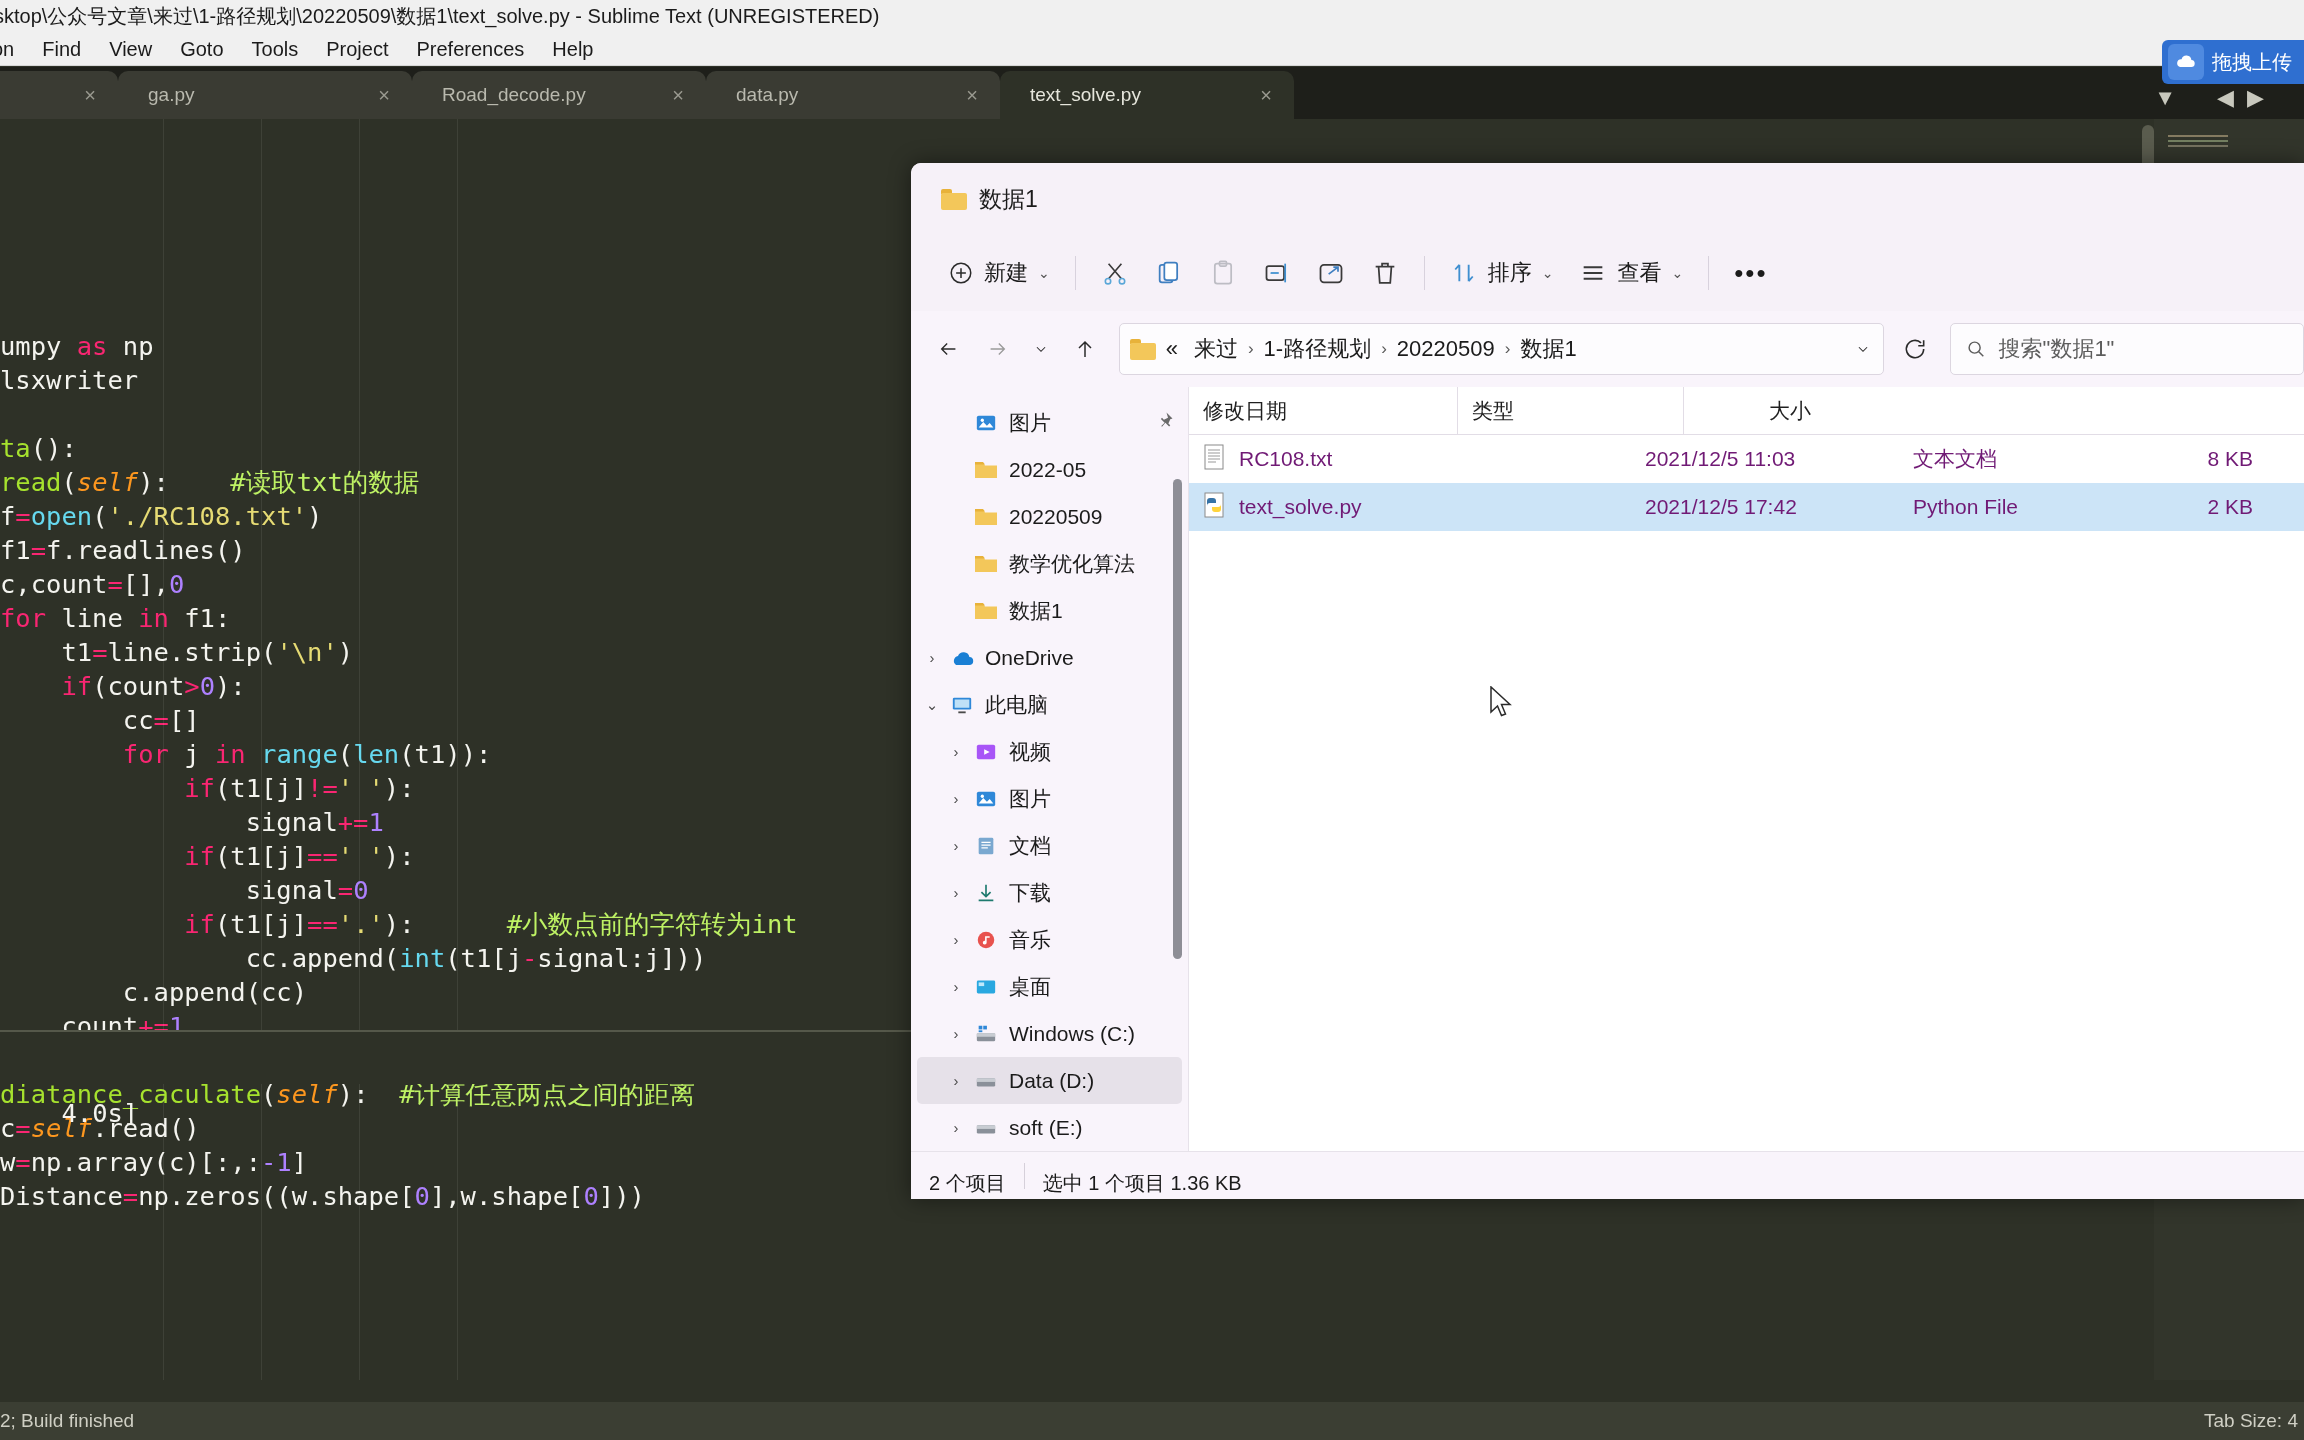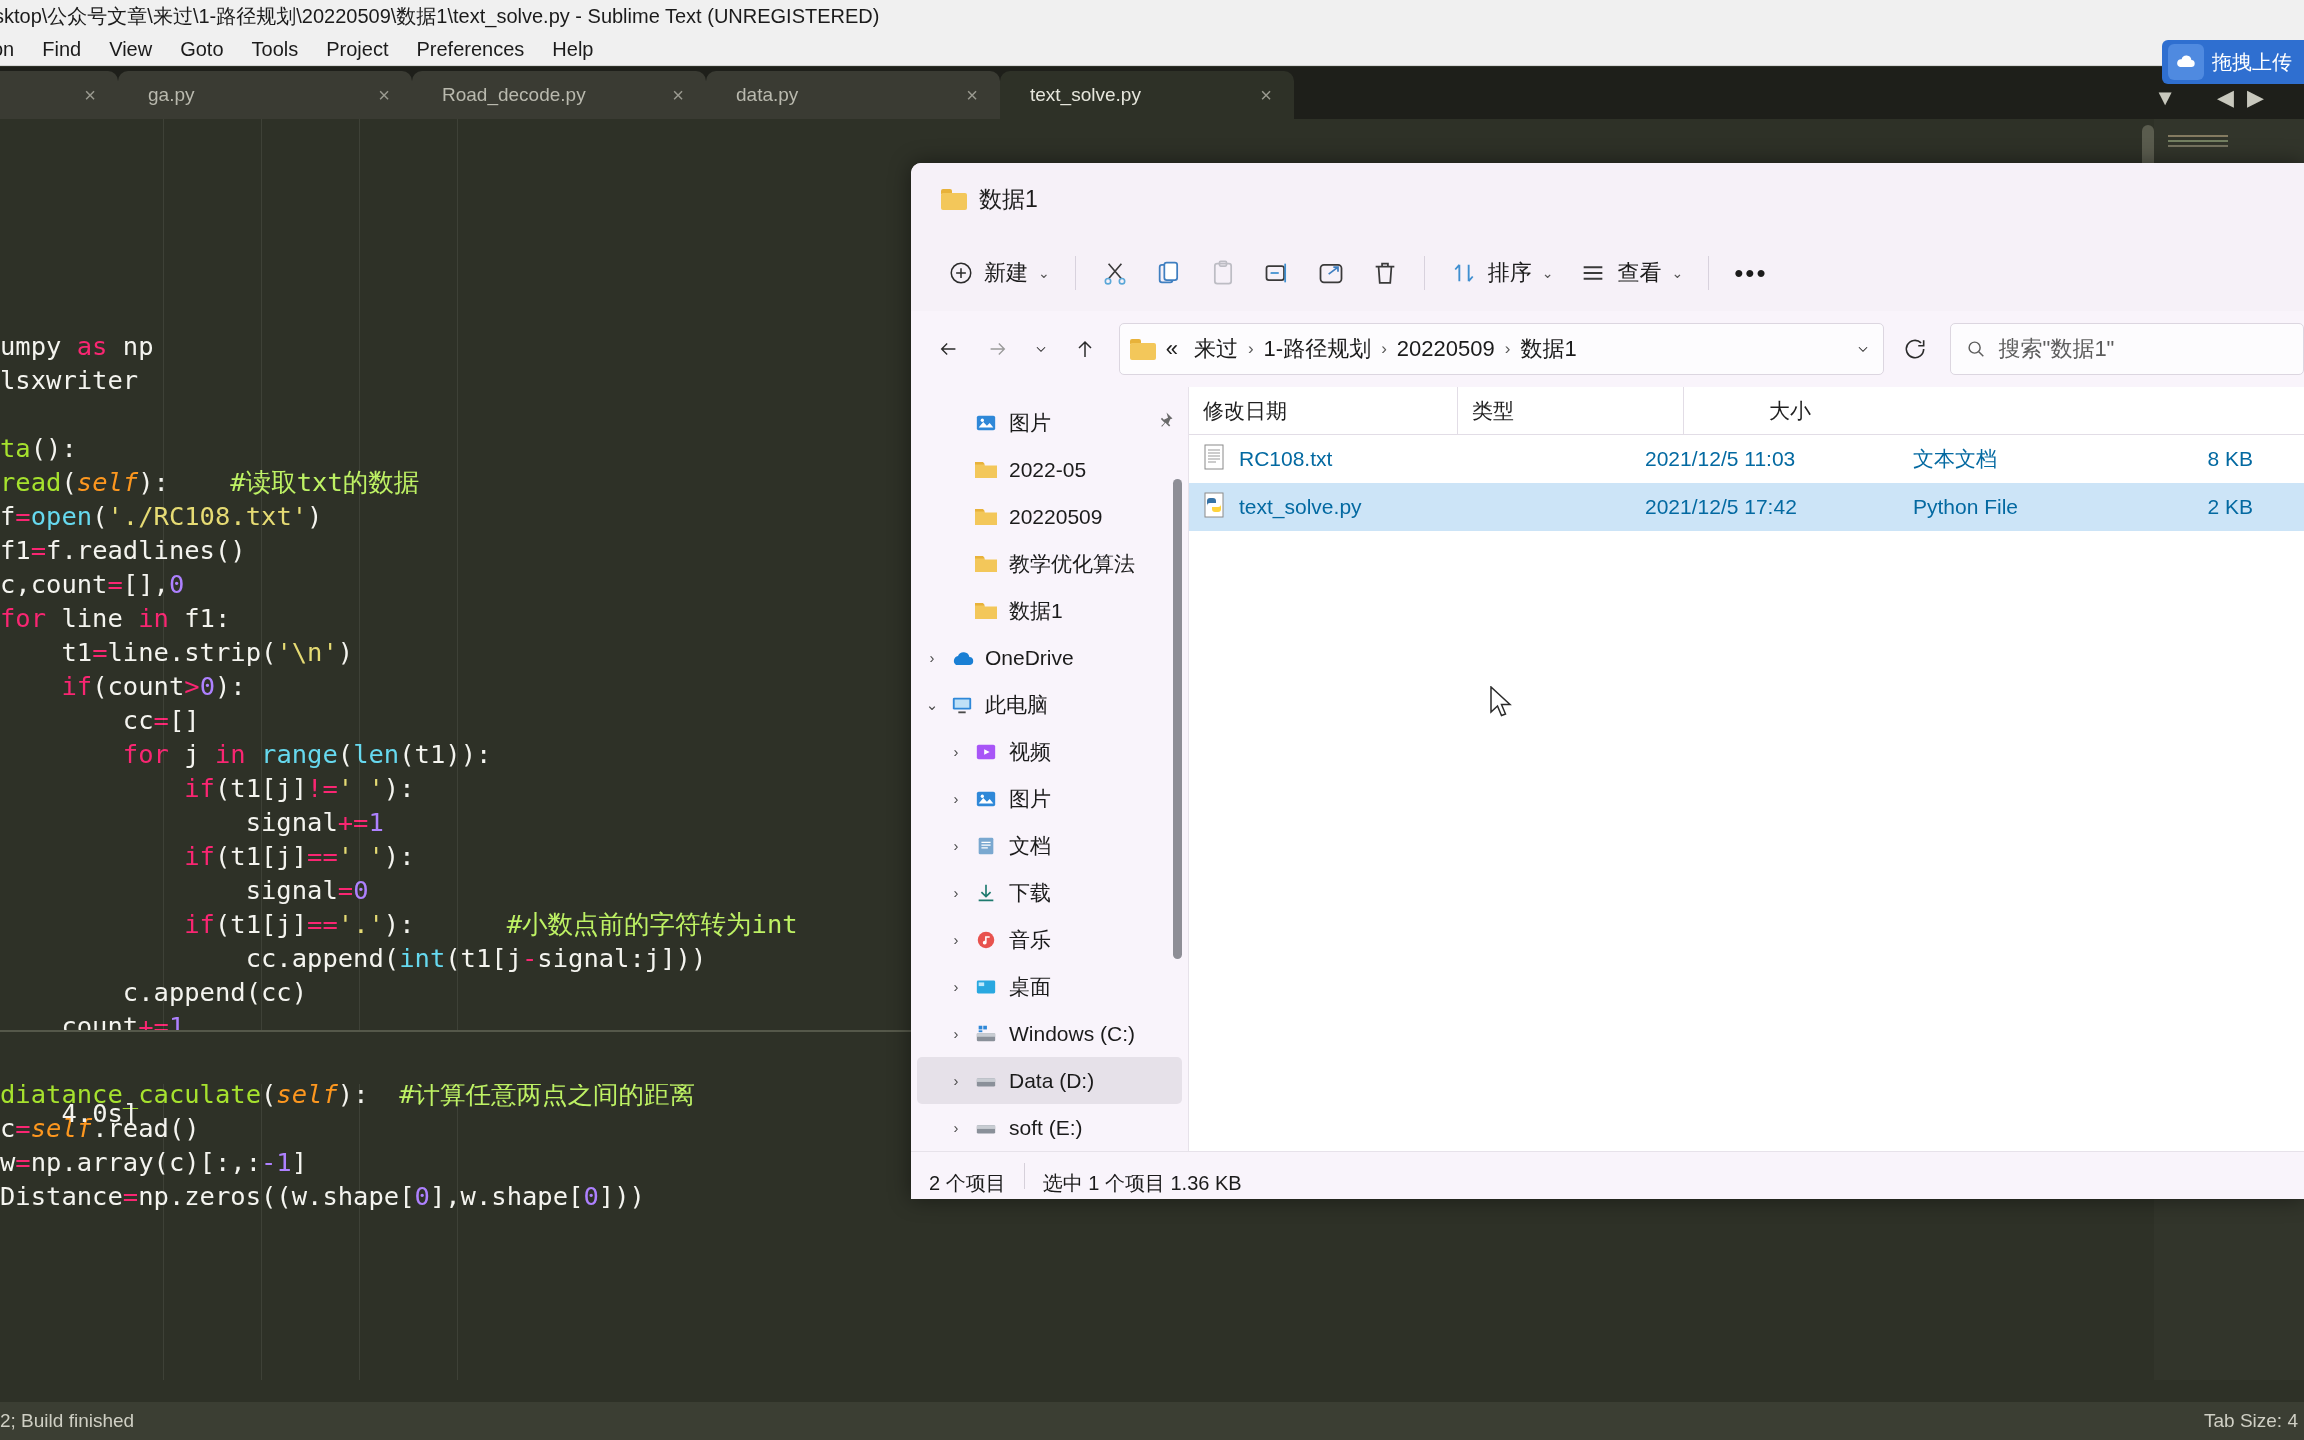--- a/index.html
+++ b/index.html
@@ -276,21 +276,21 @@
   }
   .col-head .ch {
     padding-left: 14px; position: relative; height: 48px; line-height: 48px;
   }
   .col-head .ch + .ch { border-left: 1px solid #e2dde6; }
   .sort-caret {
     position: absolute; left: 170px; top: -4px; font-size: 17px; color: #444;
   }
   .row {
     display: flex; align-items: center; height: 48px;
-    font-size: 21px; color: #0369a1;
+    font-size: 21px; color: #701a75;
   }
   .row.selected { background: #cce4f7; }
   .cell { padding-left: 14px; overflow: hidden; white-space: nowrap; }
   .cell.name { display: flex; align-items: center; gap: 14px; }
   .cell.size { text-align: right; padding-right: 22px; padding-left: 0; }
 
   .ex-status {
     position: absolute; left: 0; bottom: 0; width: 100%; height: 48px;
     background: #f9f4fb;
     border-top: 1px solid #e7e2ea;

